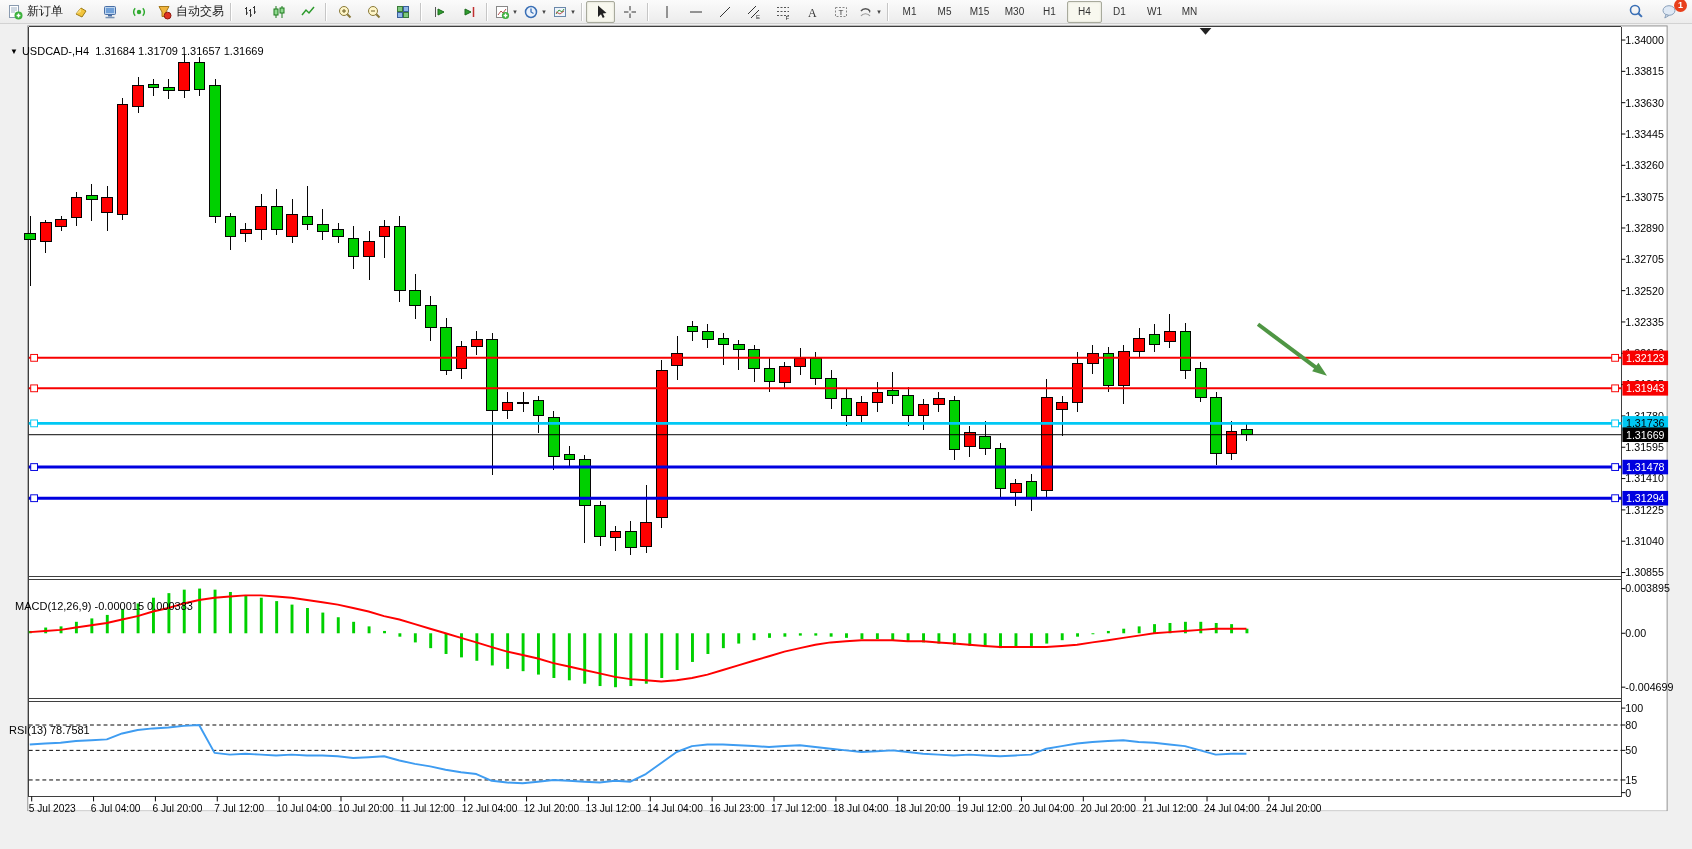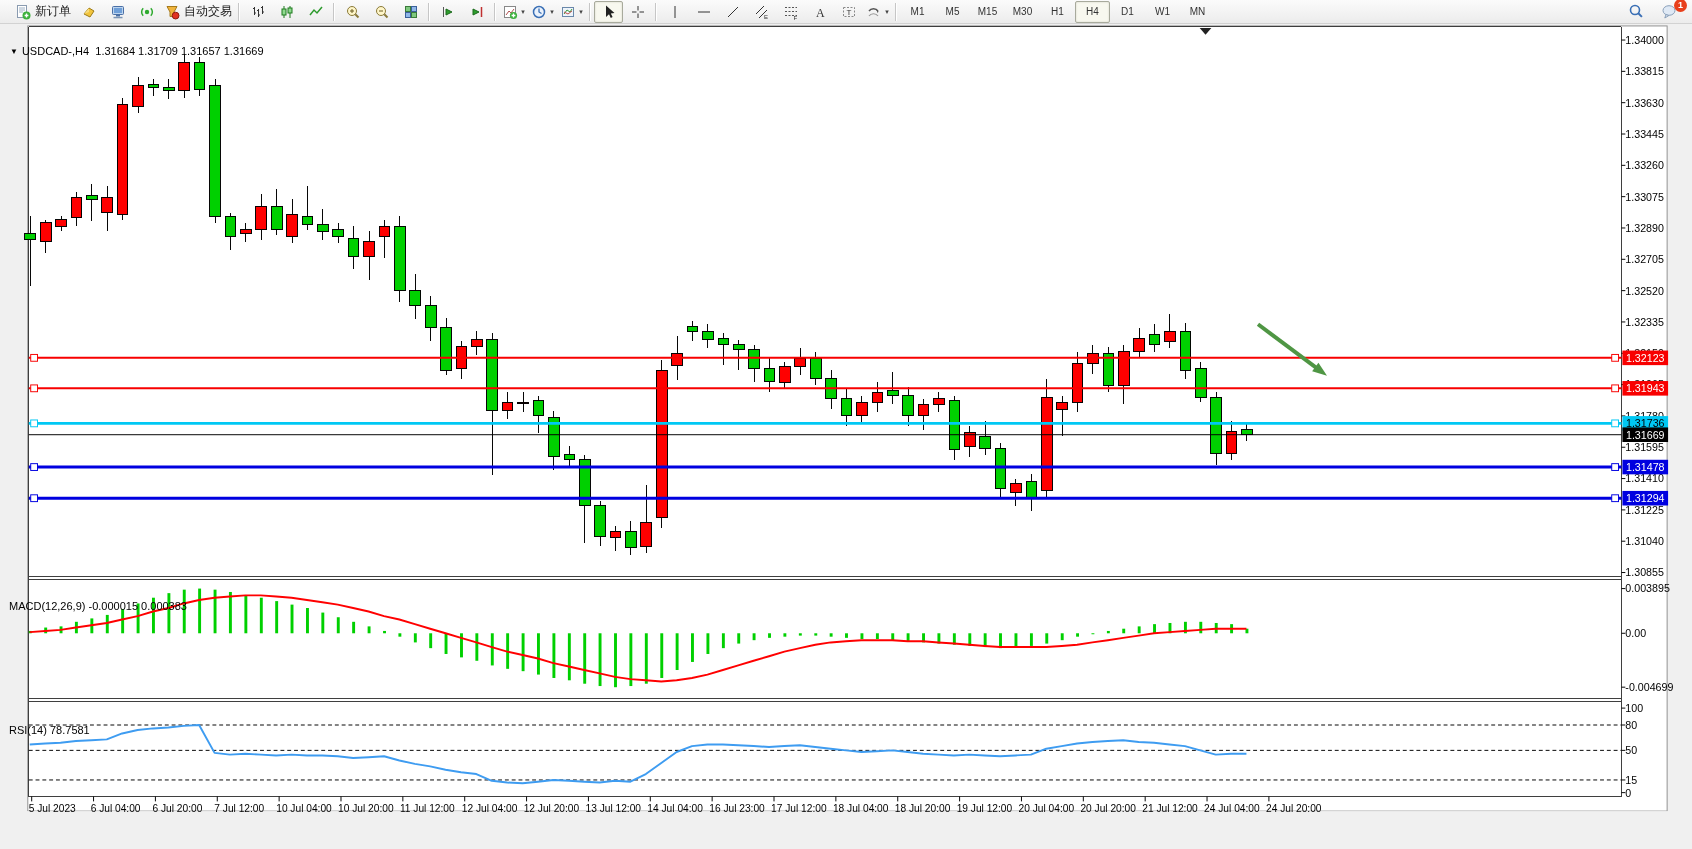--- a/index.html
+++ b/index.html
@@ -5,21 +5,21 @@
   html,body{margin:0;padding:0;}
   body{
     width:1692px;height:849px;overflow:hidden;position:relative;
     background:#f0f0f0;font-family:"Liberation Sans",sans-serif;
     -webkit-font-smoothing:antialiased;
   }
   .toolbar{
     position:absolute;left:0;top:0;width:1692px;height:24px;
     display:flex;align-items:center;box-sizing:border-box;
     background:linear-gradient(#fbfbfb,#ececec);
-    border-bottom:1px solid #d2d2d2;padding-left:12px;
+    border-bottom:1px solid #d2d2d2;padding-left:4px;
   }
   .tb-btn{
     height:20px;min-width:23px;display:flex;align-items:center;justify-content:center;
     gap:2px;padding:0 2px;border:1px solid transparent;border-radius:2px;
     font-size:12px;color:#222;background:transparent;cursor:default;white-space:nowrap;
   }
   .tb-btn svg{display:block;}
   .tb-btn.active{background:#f8f8ef;border-color:#a8aa9c;box-shadow:inset 0 0 2px #cfcfc3;}
   .tb-label{font-size:12px;color:#1a1a1a;margin-left:2px;}
   .caret{font-size:7px;color:#444;margin-left:1px;}
@@ -698,20 +698,20 @@
         <text x="1668.5" y="516.0065182829907" fill="#FFFFFF" text-anchor="middle">1.31294</text>
         <rect x="1645" y="439.1647058823561" width="47" height="15" fill="#000000"></rect>
         <text x="1668.5" y="450.6647058823561" fill="#FFFFFF" text-anchor="middle">1.31669</text>
       </g>
     </svg>
 
   <div class="overlay" style="left:10px;top:6px;margin-top:15px;">
     <span class="tri">▼</span><span>USDCAD-,H4</span>&nbsp;&nbsp;<span>1.31684 1.31709 1.31657 1.31669</span>
   </div>
 
-  <div class="overlay" style="left:9px;top:576px;">
+  <div class="overlay" style="left:15px;top:576px;">
     <span>MACD(12,26,9)</span>&nbsp;<span>-0.000015 0.000383</span>
   </div>
 
   <div class="overlay" style="left:9px;top:700px;">
-    <span>RSI(14)</span>&nbsp;<span>78.7581</span>
+    <span>RSI(13)</span>&nbsp;<span>78.7581</span>
   </div>
 </div>
 
 </body></html>

